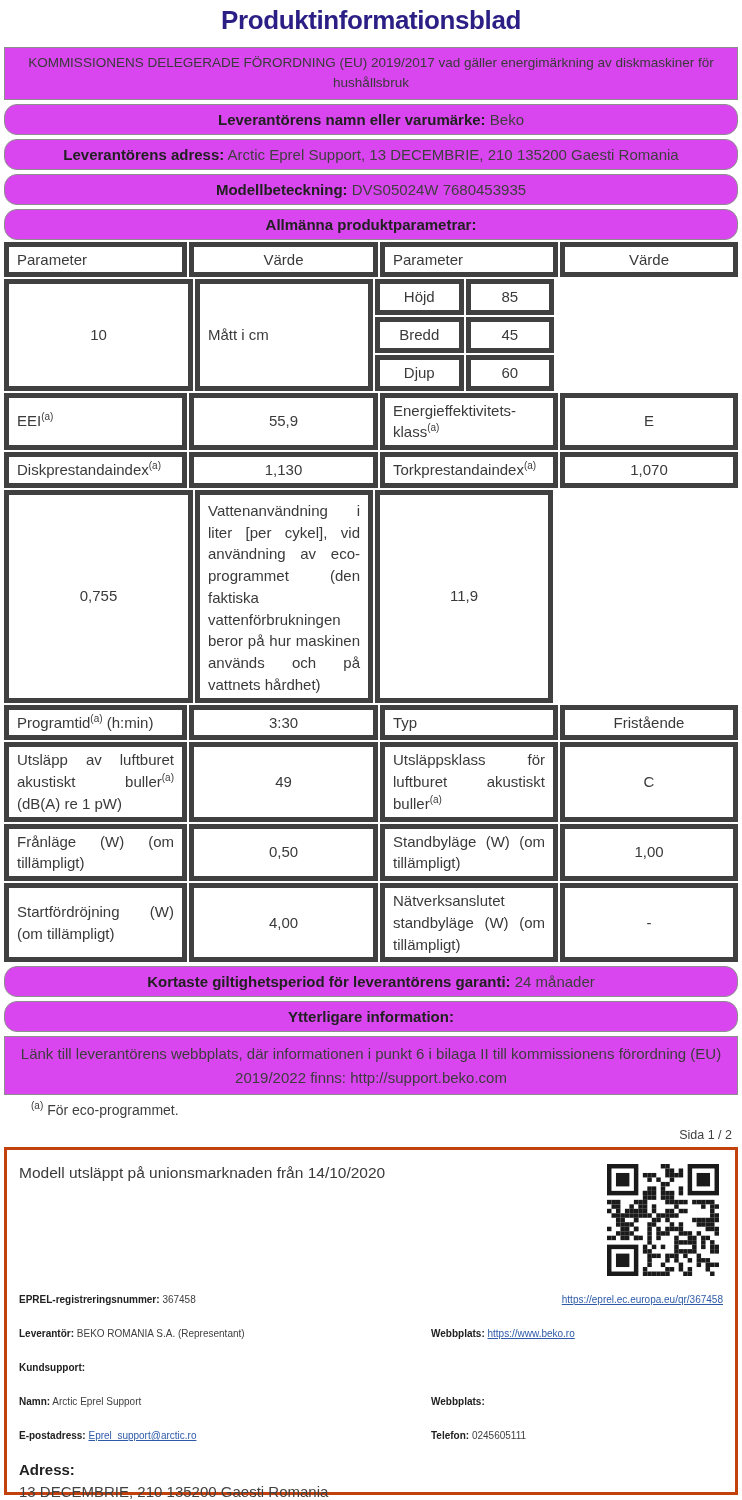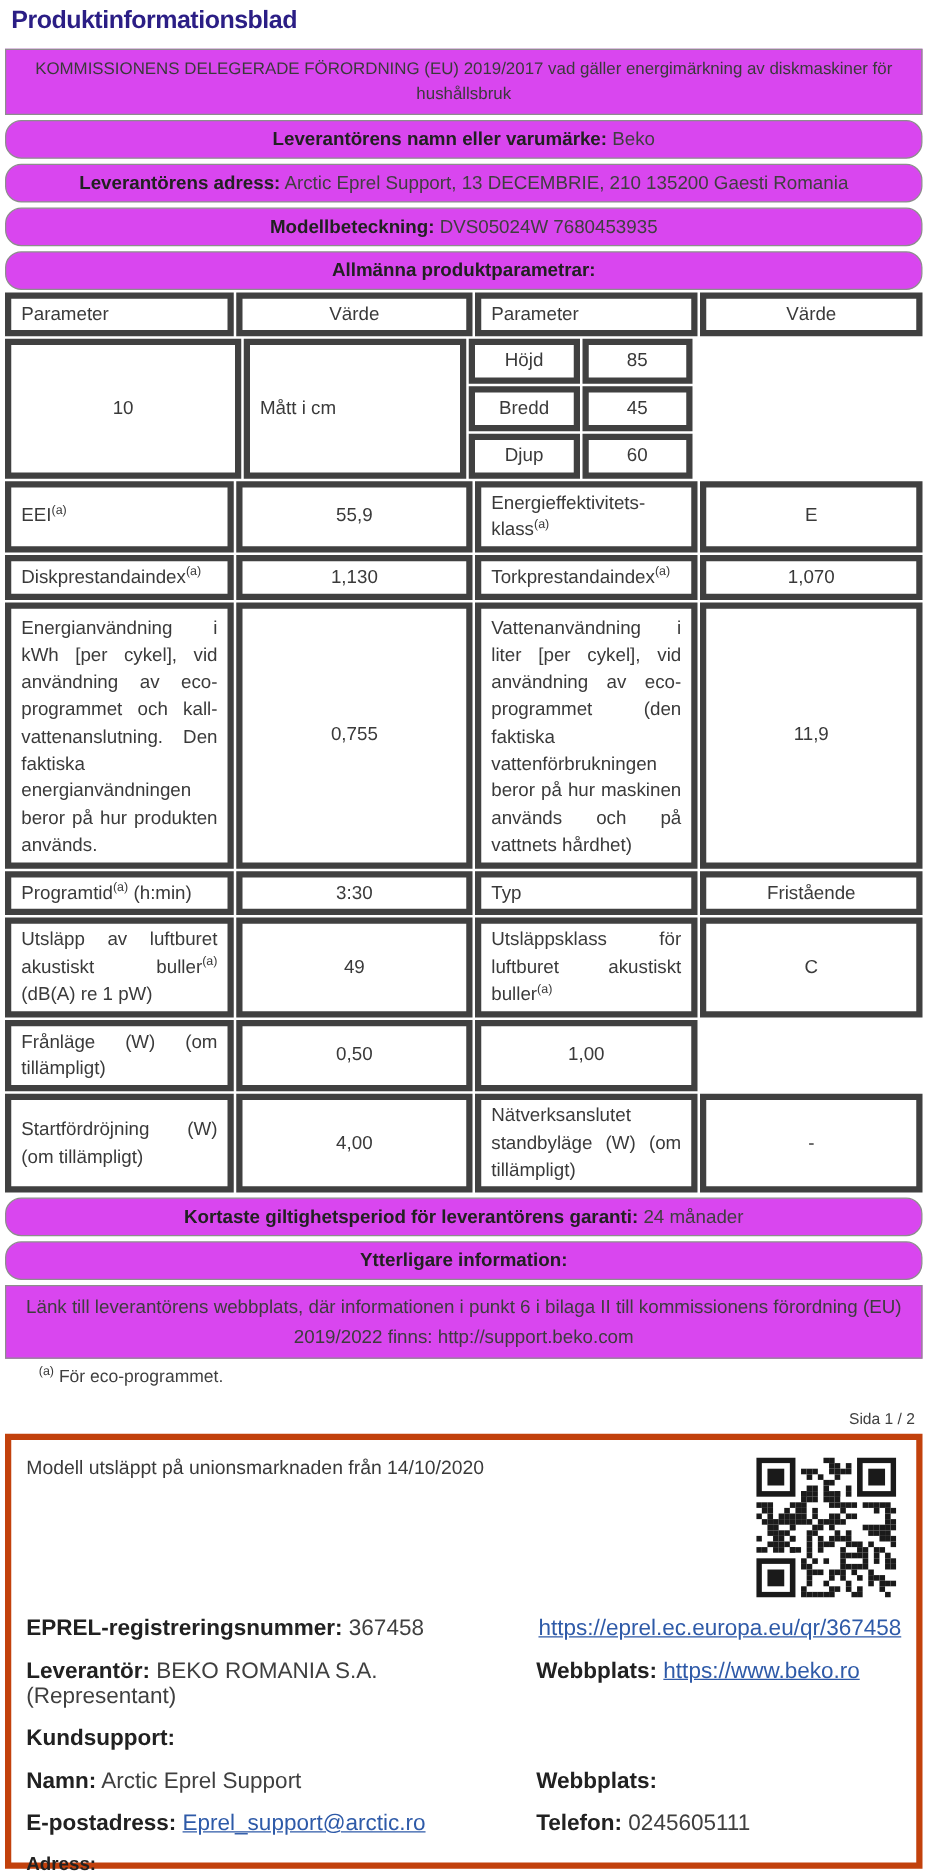--- a/index.html
+++ b/index.html
@@ -1,19 +1,19 @@
 <!DOCTYPE html>
 <html lang="sv"><head>
 <meta charset="utf-8">
 <style>
   html,body{margin:0;padding:0;background:#ffffff;}
   body{width:742px;font-family:"Liberation Sans","DejaVu Sans",sans-serif;color:#3d3d3d;}
   .page{position:relative;width:742px;height:1500px;overflow:hidden;background:#fff;}
   .main{padding:0 4px;}
-  .doc-title{color:#2b1e85;font-size:20px;font-weight:700;letter-spacing:-0.4px;padding:5px 5px 7px 5px;}
+  .doc-title{color:#2b1e85;font-size:26px;font-weight:700;letter-spacing:-0.4px;padding:5px 5px 7px 5px;text-align:center;}
   .box{border:1px solid #8d8d8d;margin-top:4px;padding:5px 9px;font-size:15px;box-sizing:border-box;background:#d946ef;text-align:center;}
   .subtitle{font-size:13.5px;line-height:1.5;color:#3a3a3a;}
   .bl{font-weight:700;color:#212121;}
   .vl{color:#3f3f3f;}
   .inforow{padding:6px 25px;border-radius:13px;}
   
   .trow{display:flex;gap:2px;margin-top:2px;}
   .cell{border:5px solid #404040;box-sizing:border-box;padding:2px 8px;display:flex;align-items:center;font-size:15px;color:#3a3a3a;line-height:1.45;}
   .c1{width:183px;}.c2{width:189px;}.c3{width:178px;}.c4{width:178px;}
   .val{justify-content:center;text-align:center;}
@@ -25,25 +25,25 @@
   .h48 .cell{min-height:48px;}
   .h180 > .cell{min-height:180px;}
   .h68 .cell{min-height:68px;}
   .subcol{width:179px;display:flex;flex-direction:column;gap:2px;}
   .subrow{display:flex;gap:2px;flex:1;}
   .subrow .cell{flex:1;justify-content:center;text-align:center;padding:2px 4px;min-height:22px;}
   .hdrcell{color:#3a3a3a;}
   .footnote{padding:5px 7px;font-size:14px;color:#3f3f3f;margin-left:20px;}
   
   .sida{position:absolute;top:1128px;right:10px;font-size:12.5px;color:#3f3f3f;}
-  .footerbox{position:absolute;left:4px;right:4px;top:1147px;height:348px;border:5px solid #c2410c;box-sizing:border-box;padding:14px 12px;}
+  .footerbox{position:absolute;left:4px;right:4px;top:1147px;height:348px;border:3px solid #c2410c;box-sizing:border-box;padding:14px 12px;}
   .market{font-size:15.5px;color:#3a3a3a;}
   .qr{position:absolute;top:14px;right:16px;width:112px;height:112px;}
   .frows{position:absolute;top:140px;left:12px;right:12px;}
-  .frow{display:flex;margin-bottom:14px;font-size:18px;line-height:20px;gap:48px;}
+  .frow{display:flex;margin-bottom:14px;font-size:10px;line-height:20px;gap:48px;}
   .fleft{flex:1;}
   .fright{width:292px;}
   .ralign{text-align:right;}
   a.link{color:#2e5aa8;text-decoration:underline;cursor:pointer;}
   .adrline{margin-top:2px;}
 </style>
 </head>
 <body>
 
 <div class="page">
@@ -116,23 +116,20 @@
         <div class="txt"><span>Diskprestandaindex</span><sup class="fn">(a)</sup></div>
       </div>
       <div class="cell c2 val">1,130</div>
       <div class="cell c3">
         <div class="txt"><span>Torkprestandaindex</span><sup class="fn">(a)</sup></div>
       </div>
       <div class="cell c4 val">1,070</div>
     </div>
 
     <div class="trow h180">
-      <div class="cell c1 top">
-        <div class="txt"><span>Energianvändning i kWh [per cykel], vid användning av eco-programmet och kall-vattenanslutning. Den faktiska energianvändningen beror på hur produkten används.</span></div>
-      </div>
       <div class="cell c2 val">0,755</div>
       <div class="cell c3 top">
         <div class="txt"><span>Vattenanvändning i liter [per cykel], vid användning av eco-programmet (den faktiska vattenförbrukningen beror på hur maskinen används och på vattnets hårdhet)</span></div>
       </div>
       <div class="cell c4 val">11,9</div>
     </div>
 
     <div class="trow h26">
       <div class="cell c1">
         <div class="txt"><span>Programtid</span><sup class="fn">(a)</sup> <span>(h:min)</span></div>
@@ -153,20 +150,23 @@
         <div class="txt"><span>Utsläppsklass för luftburet akustiskt buller</span><sup class="fn">(a)</sup></div>
       </div>
       <div class="cell c4 val">C</div>
     </div>
 
     <div class="trow h48">
       <div class="cell c1">
         <div class="txt"><span>Frånläge (W) (om tillämpligt)</span></div>
       </div>
       <div class="cell c2 val">0,50</div>
+      <div class="cell c3">
+        <div class="txt"><span>Standbyläge (W) (om tillämpligt)</span></div>
+      </div>
       <div class="cell c4 val">1,00</div>
     </div>
 
     <div class="trow h68">
       <div class="cell c1">
         <div class="txt"><span>Startfördröjning (W) (om tillämpligt)</span></div>
       </div>
       <div class="cell c2 val">4,00</div>
       <div class="cell c3">
         <div class="txt"><span>Nätverksanslutet standbyläge (W) (om tillämpligt)</span></div>

